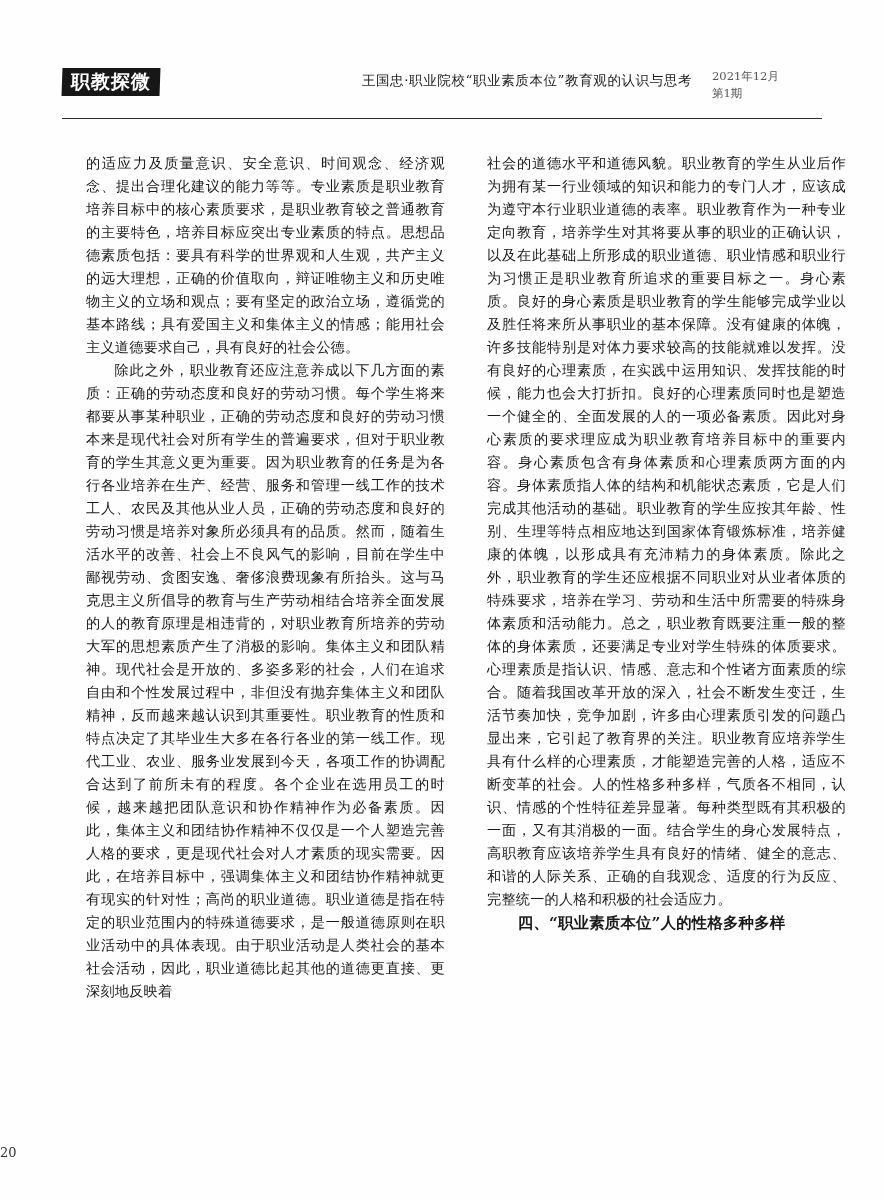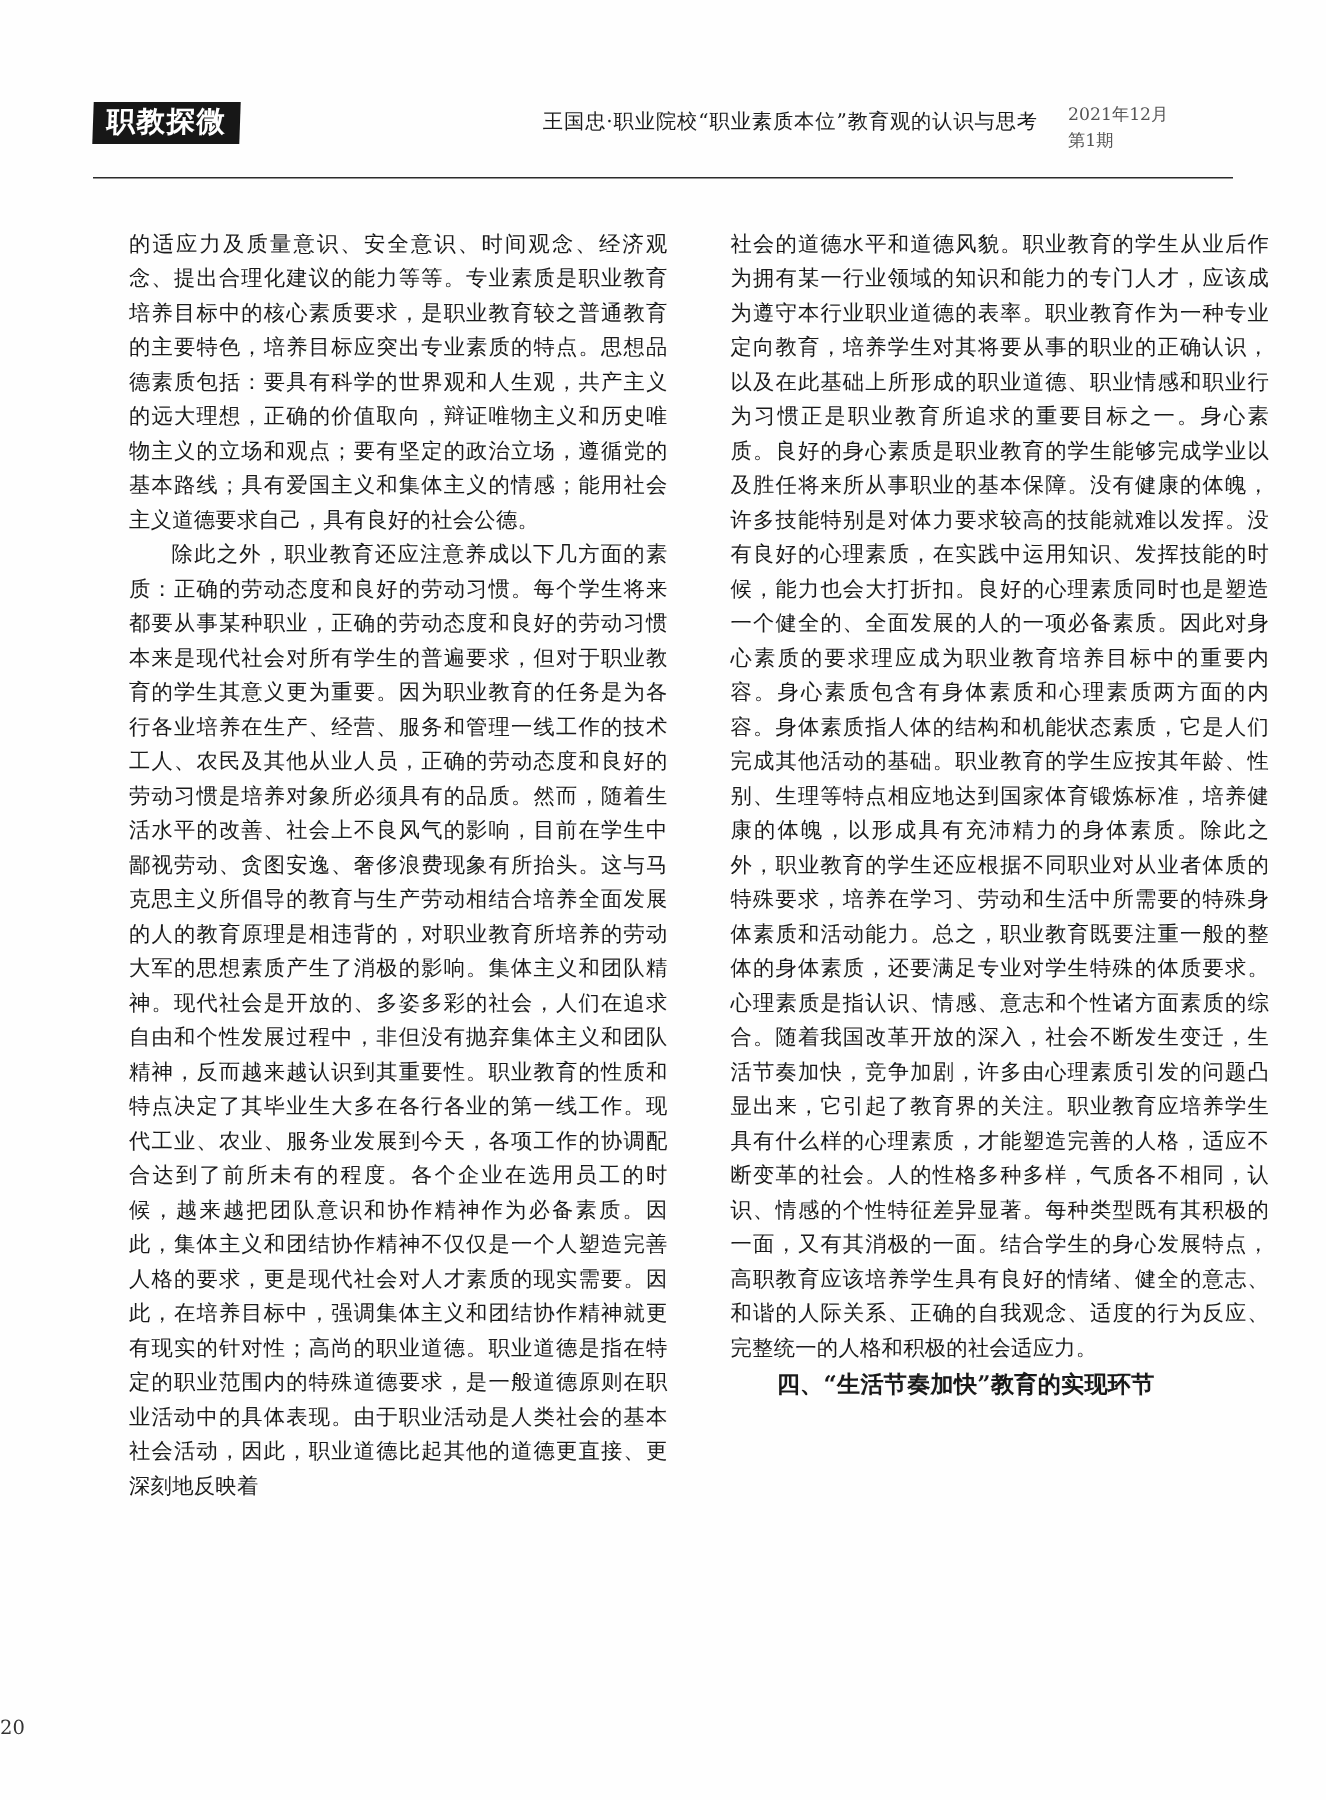--- a/index.html
+++ b/index.html
@@ -139,20 +139,20 @@
 
   <div class="columns">
 
     <div class="column">
       <p class="cont">的适应力及质量意识、安全意识、时间观念、经济观念、提出合理化建议的能力等等。专业素质是职业教育培养目标中的核心素质要求，是职业教育较之普通教育的主要特色，培养目标应突出专业素质的特点。思想品德素质包括：要具有科学的世界观和人生观，共产主义的远大理想，正确的价值取向，辩证唯物主义和历史唯物主义的立场和观点；要有坚定的政治立场，遵循党的基本路线；具有爱国主义和集体主义的情感；能用社会主义道德要求自己，具有良好的社会公德。</p>
       <p class="indent">除此之外，职业教育还应注意养成以下几方面的素质：正确的劳动态度和良好的劳动习惯。每个学生将来都要从事某种职业，正确的劳动态度和良好的劳动习惯本来是现代社会对所有学生的普遍要求，但对于职业教育的学生其意义更为重要。因为职业教育的任务是为各行各业培养在生产、经营、服务和管理一线工作的技术工人、农民及其他从业人员，正确的劳动态度和良好的劳动习惯是培养对象所必须具有的品质。然而，随着生活水平的改善、社会上不良风气的影响，目前在学生中鄙视劳动、贪图安逸、奢侈浪费现象有所抬头。这与马克思主义所倡导的教育与生产劳动相结合培养全面发展的人的教育原理是相违背的，对职业教育所培养的劳动大军的思想素质产生了消极的影响。集体主义和团队精神。现代社会是开放的、多姿多彩的社会，人们在追求自由和个性发展过程中，非但没有抛弃集体主义和团队精神，反而越来越认识到其重要性。职业教育的性质和特点决定了其毕业生大多在各行各业的第一线工作。现代工业、农业、服务业发展到今天，各项工作的协调配合达到了前所未有的程度。各个企业在选用员工的时候，越来越把团队意识和协作精神作为必备素质。因此，集体主义和团结协作精神不仅仅是一个人塑造完善人格的要求，更是现代社会对人才素质的现实需要。因此，在培养目标中，强调集体主义和团结协作精神就更有现实的针对性；高尚的职业道德。职业道德是指在特定的职业范围内的特殊道德要求，是一般道德原则在职业活动中的具体表现。由于职业活动是人类社会的基本社会活动，因此，职业道德比起其他的道德更直接、更深刻地反映着</p>
     </div>
 
     <div class="column">
       <p class="cont">社会的道德水平和道德风貌。职业教育的学生从业后作为拥有某一行业领域的知识和能力的专门人才，应该成为遵守本行业职业道德的表率。职业教育作为一种专业定向教育，培养学生对其将要从事的职业的正确认识，以及在此基础上所形成的职业道德、职业情感和职业行为习惯正是职业教育所追求的重要目标之一。身心素质。良好的身心素质是职业教育的学生能够完成学业以及胜任将来所从事职业的基本保障。没有健康的体魄，许多技能特别是对体力要求较高的技能就难以发挥。没有良好的心理素质，在实践中运用知识、发挥技能的时候，能力也会大打折扣。良好的心理素质同时也是塑造一个健全的、全面发展的人的一项必备素质。因此对身心素质的要求理应成为职业教育培养目标中的重要内容。身心素质包含有身体素质和心理素质两方面的内容。身体素质指人体的结构和机能状态素质，它是人们完成其他活动的基础。职业教育的学生应按其年龄、性别、生理等特点相应地达到国家体育锻炼标准，培养健康的体魄，以形成具有充沛精力的身体素质。除此之外，职业教育的学生还应根据不同职业对从业者体质的特殊要求，培养在学习、劳动和生活中所需要的特殊身体素质和活动能力。总之，职业教育既要注重一般的整体的身体素质，还要满足专业对学生特殊的体质要求。心理素质是指认识、情感、意志和个性诸方面素质的综合。随着我国改革开放的深入，社会不断发生变迁，生活节奏加快，竞争加剧，许多由心理素质引发的问题凸显出来，它引起了教育界的关注。职业教育应培养学生具有什么样的心理素质，才能塑造完善的人格，适应不断变革的社会。人的性格多种多样，气质各不相同，认识、情感的个性特征差异显著。每种类型既有其积极的一面，又有其消极的一面。结合学生的身心发展特点，高职教育应该培养学生具有良好的情绪、健全的意志、和谐的人际关系、正确的自我观念、适度的行为反应、完整统一的人格和积极的社会适应力。</p>
-      <p class="section-heading">四、“生活节奏加快”教育的实现环节</p>
+      <p class="section-heading">四、“职业素质本位”人的性格多种多样</p>
     </div>
 
   </div>
 
   <div class="page-number">20</div>
 
 </div>
 
 </body></html>

